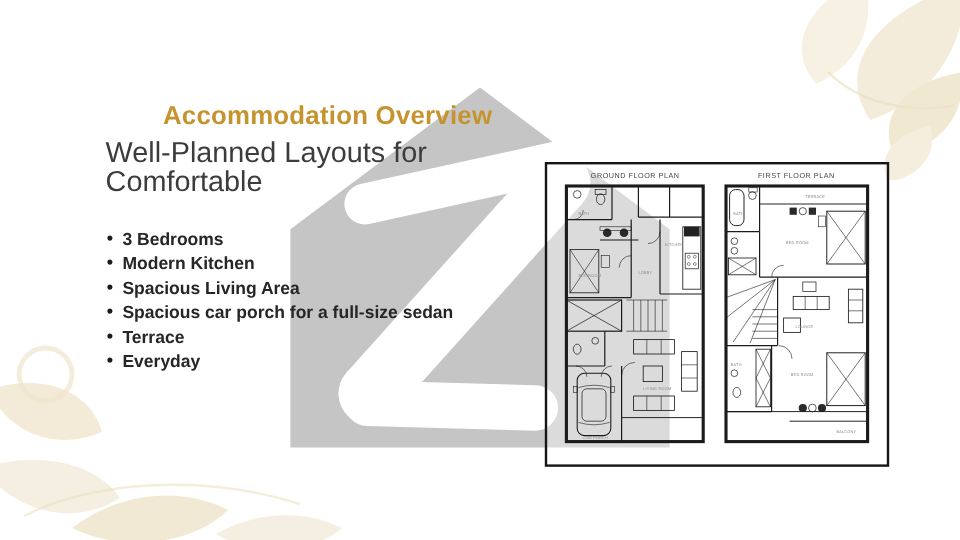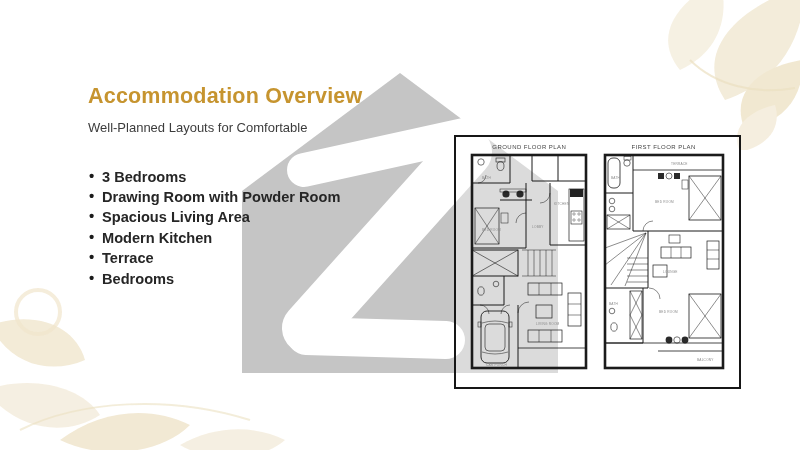--- a/index.html
+++ b/index.html
@@ -12,25 +12,25 @@
   }
   svg{display:block;}
   .decor{position:absolute;pointer-events:none;}
   .decor-tr{top:0;right:0;}
   .decor-bl{left:0;bottom:0;}
   .watermark{position:absolute;left:240px;top:70px;z-index:1;}
   .content{position:absolute;left:88px;top:84px;width:370px;z-index:3;}
   .title{
     margin:0;
     font-size:21.5px;font-weight:700;
-    color:#C6942F;letter-spacing:.2px;
+    color:#C6942F;letter-spacing:.2px;text-align:center;
   }
   .subtitle{
     margin:7px 0 0 0;
-    font-size:13px;line-height:23.5px;
+    font-size:24px;line-height:23.5px;
     color:#3C3C3C;font-weight:400;
   }
   ul.features{
     list-style:none;margin:27px 0 0 0;padding:0;
   }
   ul.features li{
     position:relative;
     padding-left:14px;
     font-size:14.6px;line-height:20.4px;
     color:#262626;
@@ -93,25 +93,25 @@
     </g>
   </svg>
 
   <div class="content">
     <h1 class="title">Accommodation Overview</h1>
     <div class="subtitle">
       <div>Well-Planned Layouts for Comfortable</div>
     </div>
     <ul class="features">
       <li>3 Bedrooms</li>
-      <li>Drawing Room with Powder Room</li>
+      <li>Modern Kitchen</li>
       <li>Spacious Living Area</li>
-      <li>Modern Kitchen</li>
+      <li>Spacious car porch for a full-size sedan</li>
       <li>Terrace</li>
-      <li>Bedrooms</li>
+      <li>Everyday</li>
     </ul>
   </div>
 
   <div class="plan-box">
 
     <div class="plan">
       <div class="plan-title">GROUND FLOOR PLAN</div>
       <svg class="plan-svg" width="118" height="218" viewBox="0 0 118 218">
         <g stroke="#1b1b1b" fill="none">
 

